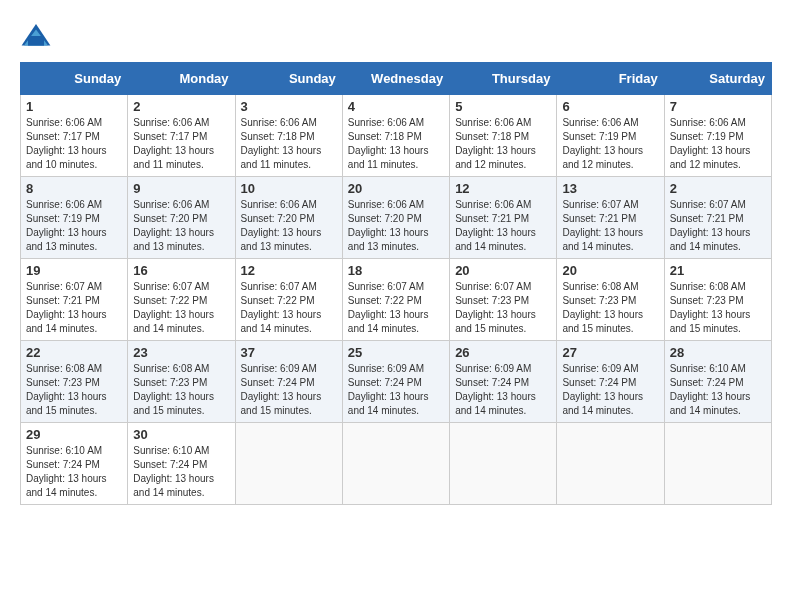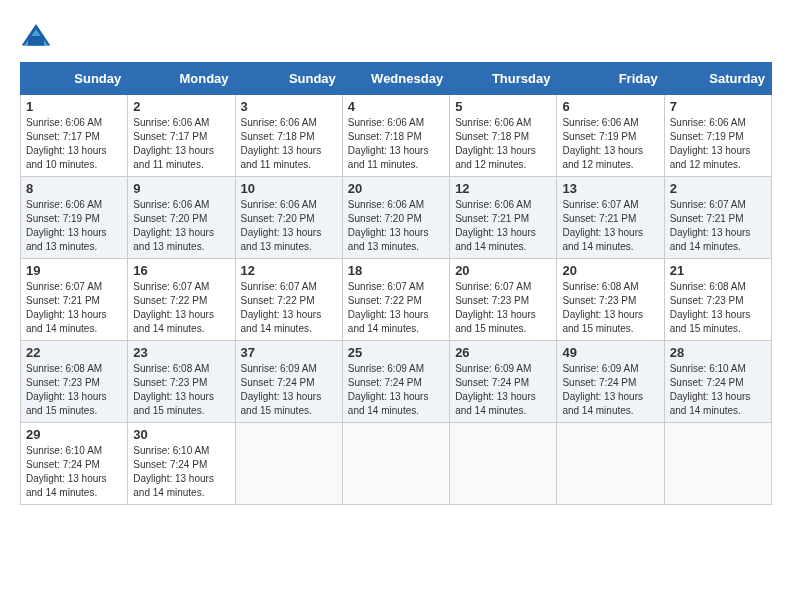--- a/index.html
+++ b/index.html
@@ -225,21 +225,21 @@
         </td>
         <td>
           <span class="day-number">25</span>
           <div class="day-info">Sunrise: 6:09 AM<br>Sunset: 7:24 PM<br>Daylight: 13 hours and 14 minutes.</div>
         </td>
         <td>
           <span class="day-number">26</span>
           <div class="day-info">Sunrise: 6:09 AM<br>Sunset: 7:24 PM<br>Daylight: 13 hours and 14 minutes.</div>
         </td>
         <td>
-          <span class="day-number">49</span>
+          <span class="day-number">27</span>
           <div class="day-info">Sunrise: 6:09 AM<br>Sunset: 7:24 PM<br>Daylight: 13 hours and 14 minutes.</div>
         </td>
         <td>
           <span class="day-number">28</span>
           <div class="day-info">Sunrise: 6:10 AM<br>Sunset: 7:24 PM<br>Daylight: 13 hours and 14 minutes.</div>
         </td>
       </tr>
       <tr>
         <td>
           <span class="day-number">29</span>

